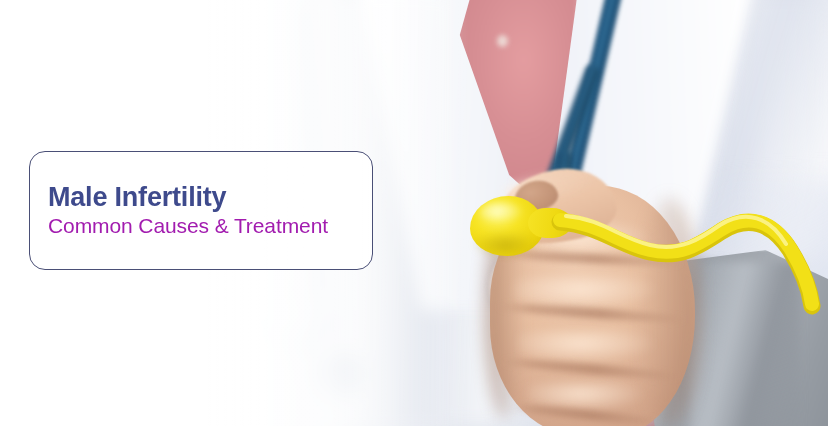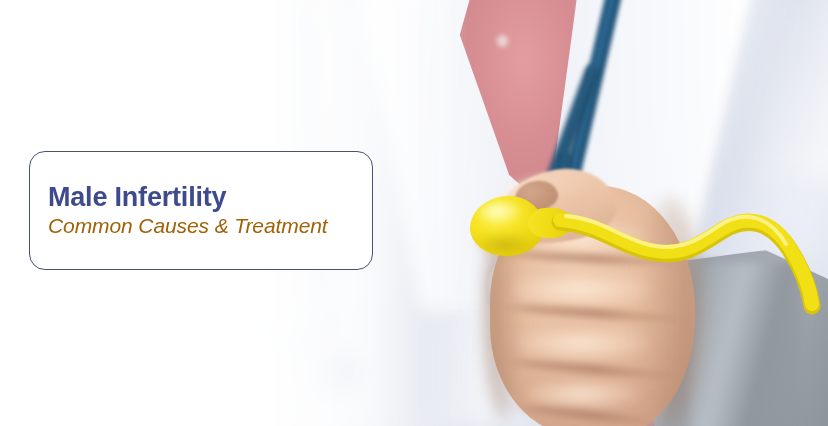--- a/index.html
+++ b/index.html
@@ -303,24 +303,23 @@
     font-size:27px;
     font-weight:bold;
     color:#3e4a8c;
     letter-spacing:-.2px;
     line-height:1.12;
     margin-bottom:2px;
   }
   .card-sub {
     font-size:21px;
     font-weight:normal;
-    color:#a16207;
+    color:#a21caf;
     letter-spacing:-.1px;
     line-height:1.18;
-    font-style:italic;
   }
 
   
   .left-fade {
     position:absolute; left:0; top:0;
     width:470px; height:426px;
     background:linear-gradient(90deg,
       #ffffff 0%, #ffffff 44%,
       rgba(255,255,255,.97) 58%,
       rgba(255,255,255,.86) 70%,

